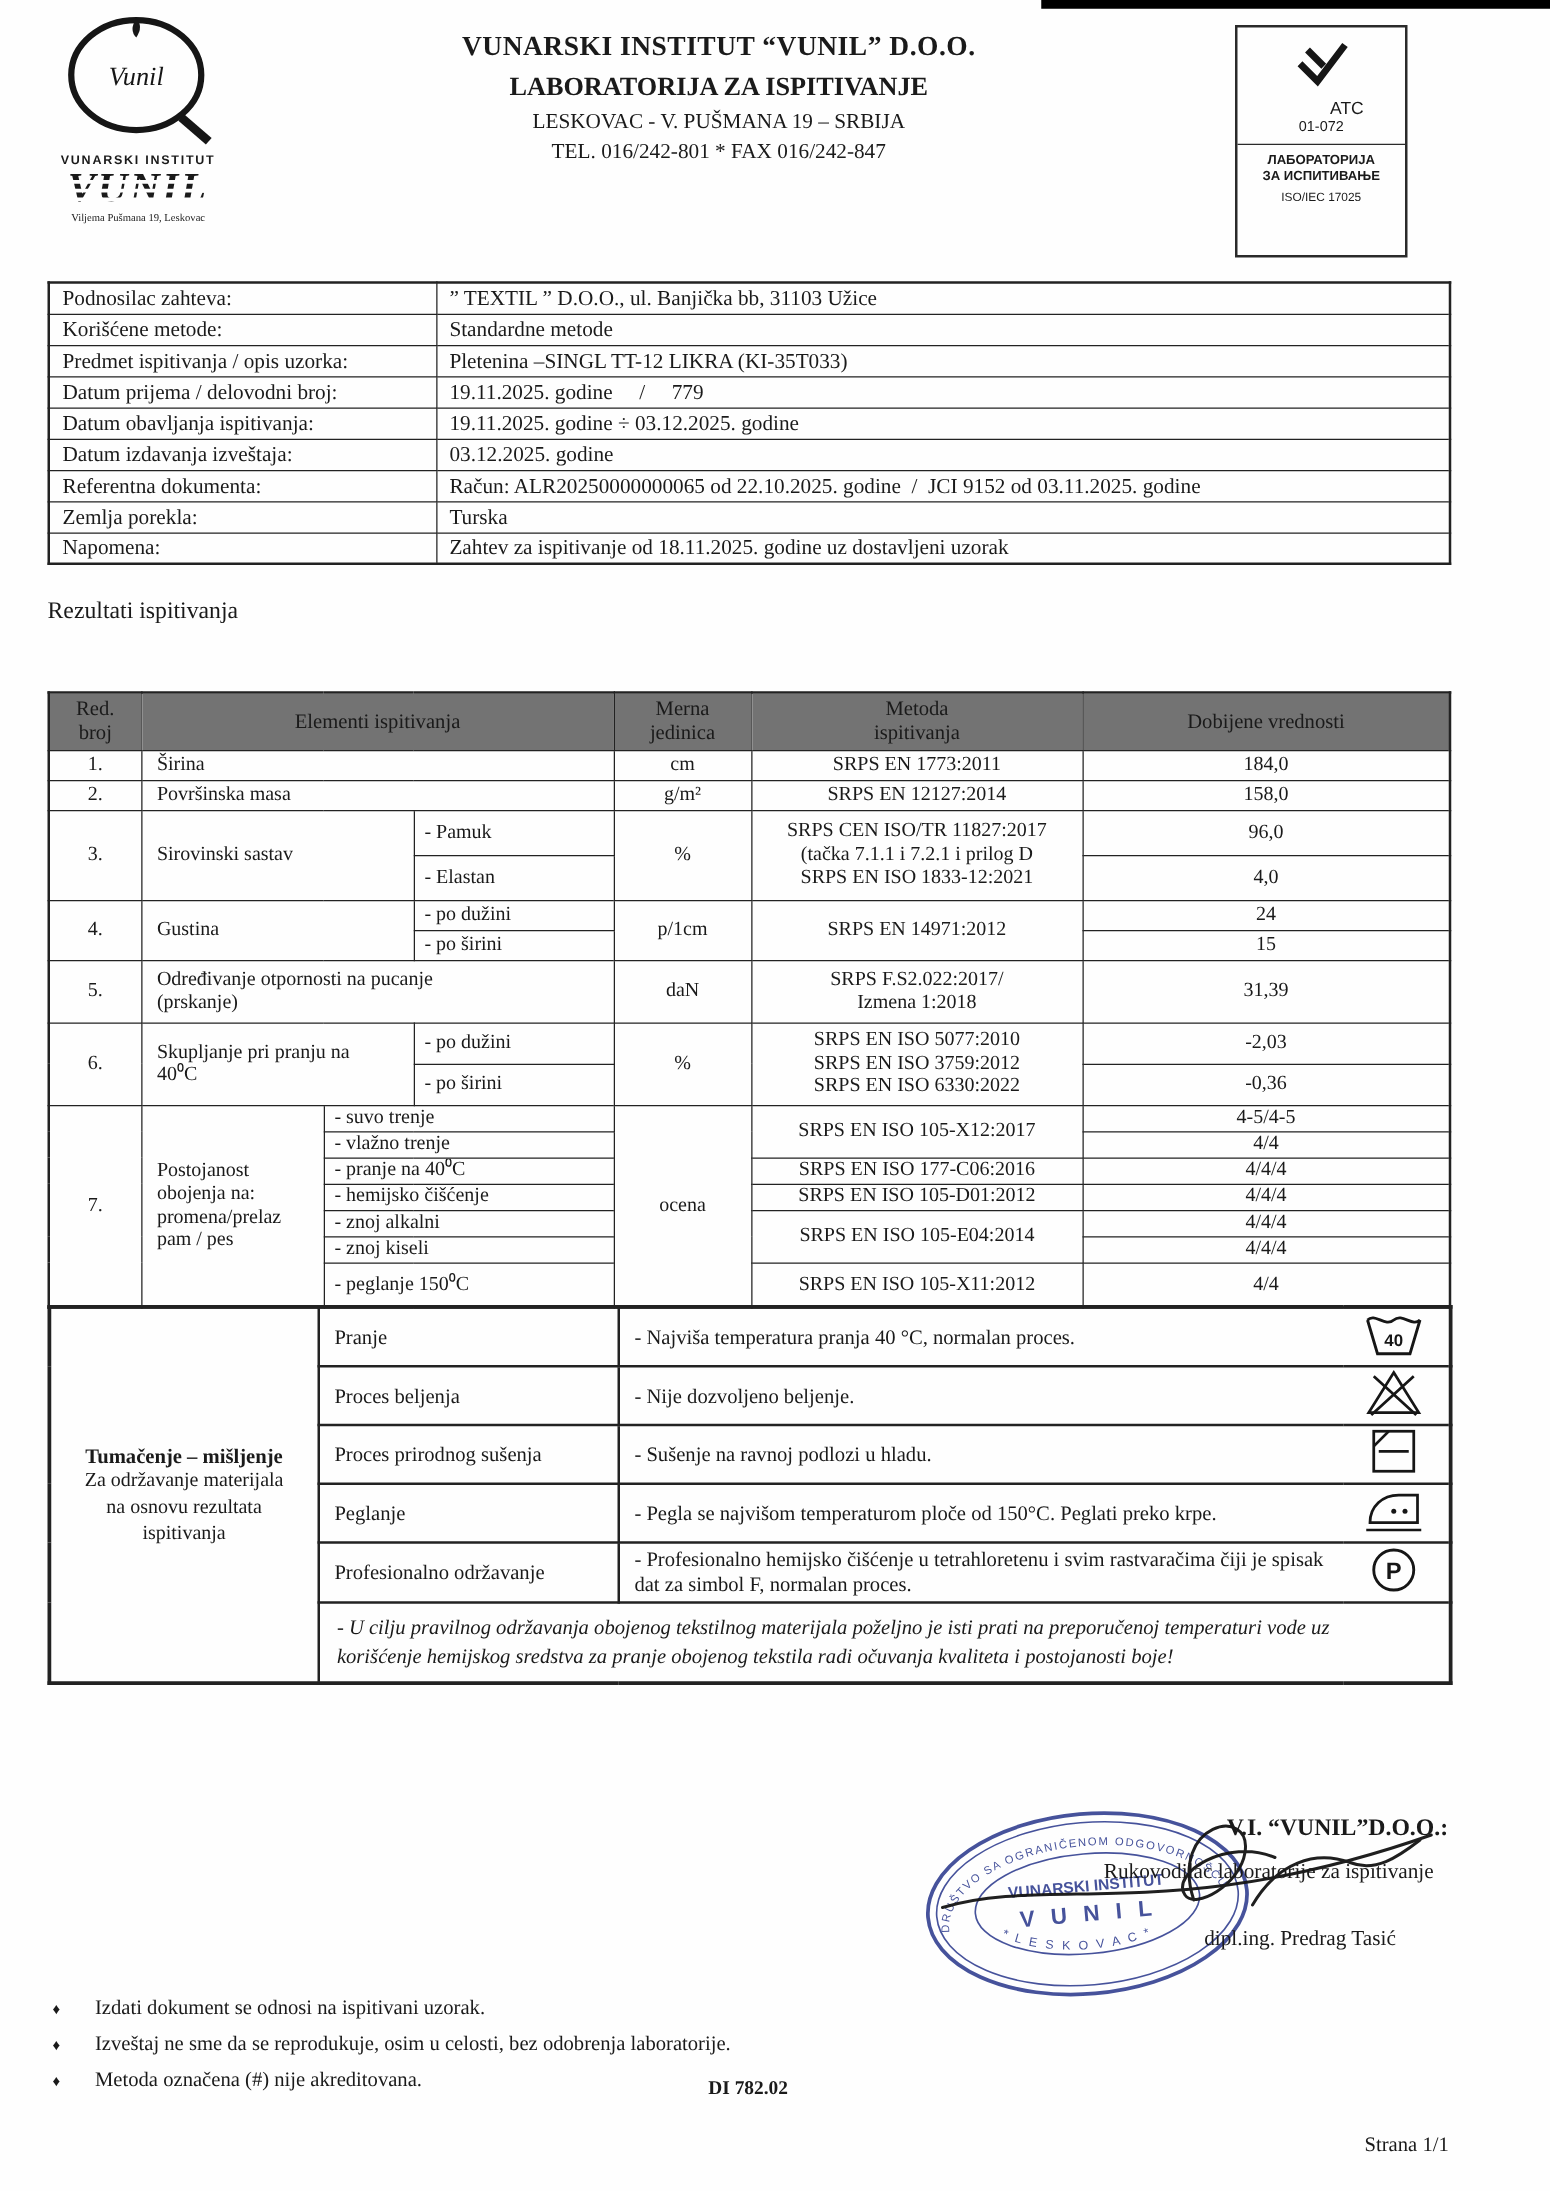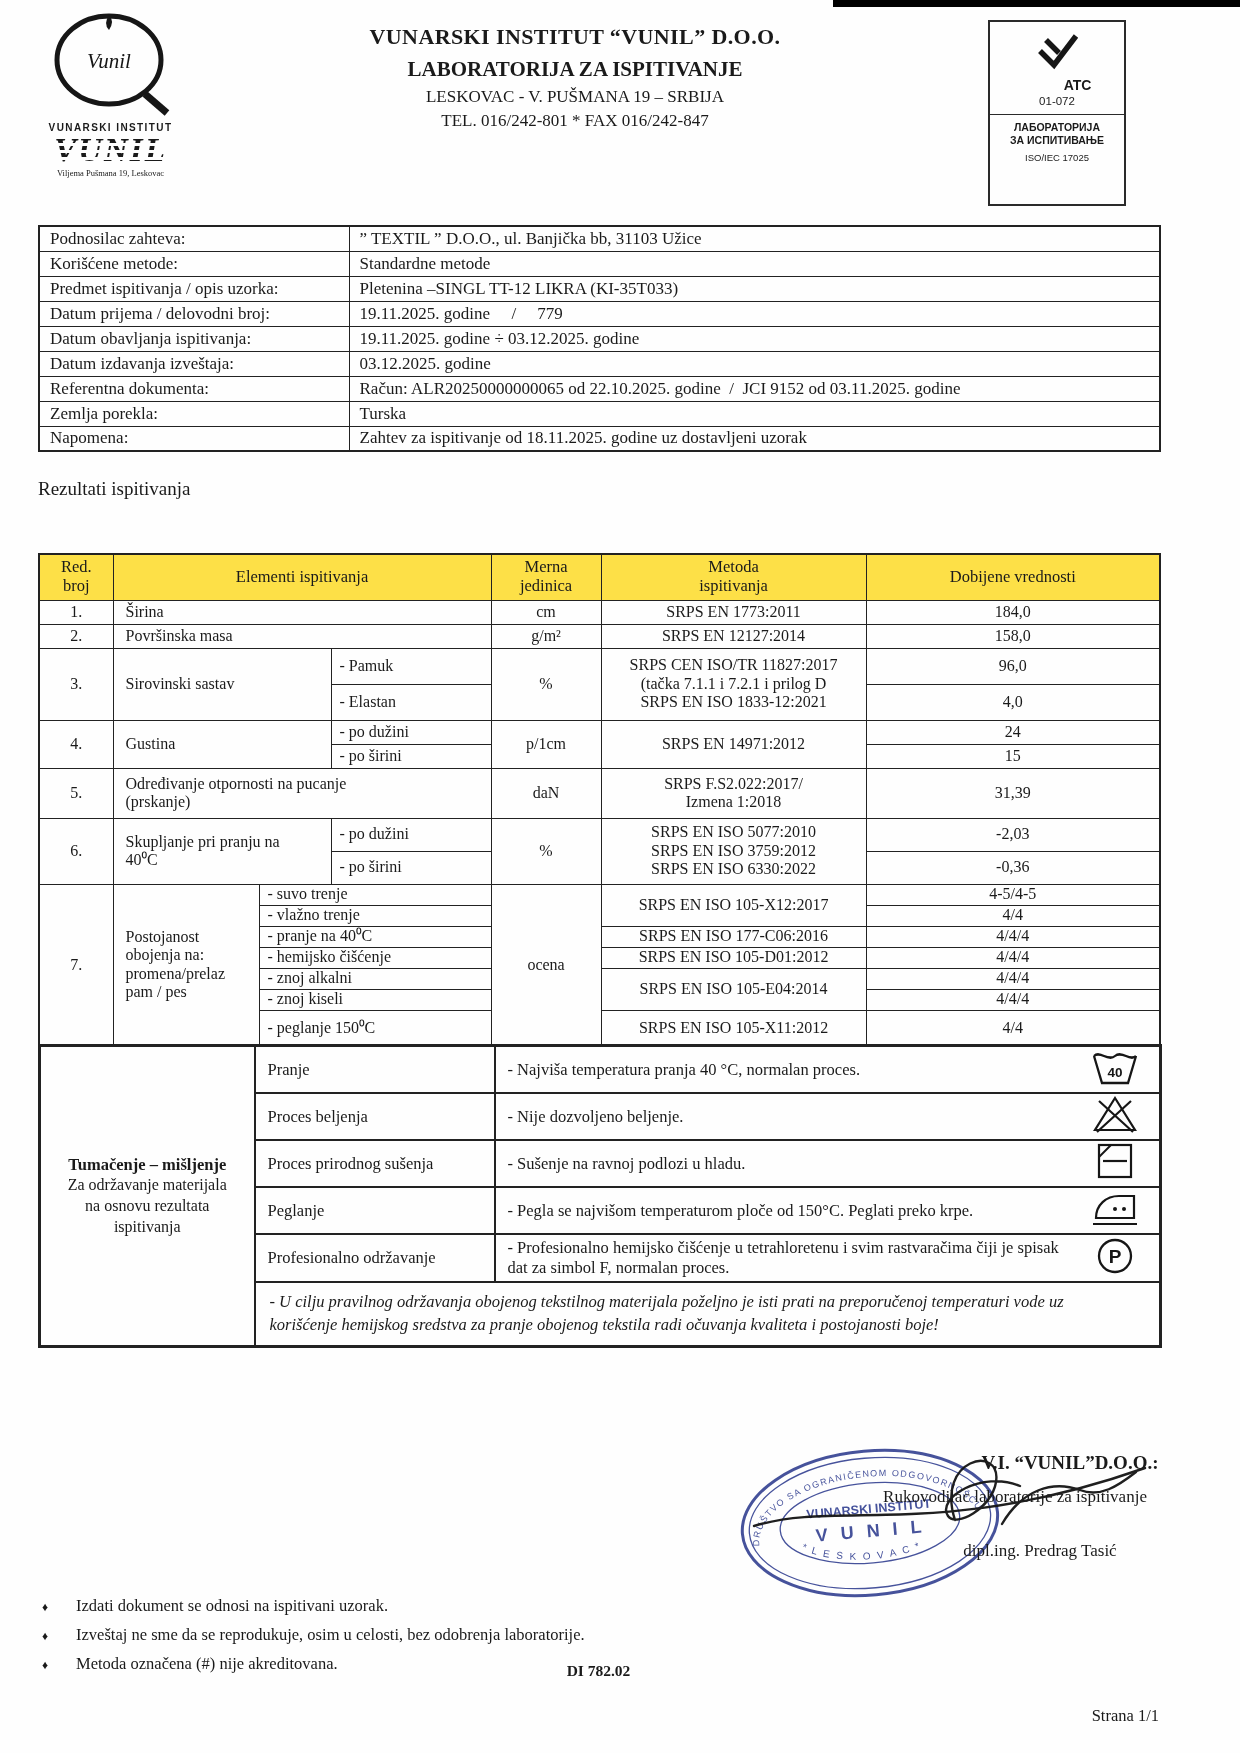--- a/index.html
+++ b/index.html
@@ -24,38 +24,38 @@
   .h-lab  { font-size:21px; font-weight:bold; margin-top:7px; }
   .h-addr { font-size:17px; margin-top:5px; }
   .h-tel  { font-size:17px; margin-top:4px; }
 
   .report-title { position:absolute; left:195px; top:150px; width:760px; text-align:center;
     font-size:22px; font-weight:bold; font-style:italic; }
   .report-number { display:inline-block; margin-left:12px; padding:0 16px 1px 16px; border-bottom:2.5px solid #111; }
 
   .accred { position:absolute; left:988px; top:20px; width:138px; height:186px; border:2px solid #2a2a2a;
     text-align:center; font-family:"Liberation Sans", sans-serif; padding-top:8px; }
-  .accred-atc { font-size:14px; font-weight:bold; margin-top:1px;margin-left:41px; }
+  .accred-atc { font-size:14px; font-weight:normal; margin-top:1px;margin-left:41px; }
   .accred-code { font-size:11.5px; margin-top:2px; }
   .accred-div { border-top:1.5px solid #2a2a2a; margin:7px 0 6px 0; }
   .accred-l1, .accred-l2 { font-size:10.5px; font-weight:bold; line-height:1.25; }
   .accred-std { font-size:9.5px; margin-top:5px; }
 
   
   table { border-collapse:collapse; table-layout:fixed; }
   td, th { overflow:hidden; }
 
   .info-table { position:absolute; left:38px; top:225px; width:1121px; border:2.5px solid #222; }
   .info-table td { border:1.6px solid #222; height:25px; font-size:17px; padding:1px 4px 1px 10px; white-space:pre-wrap; vertical-align:middle; }
 
   .section-title { position:absolute; left:38px; top:478px; font-size:19px; }
 
   .results-table { position:absolute; left:38px; top:553px; width:1121px; border:2.5px solid #222; font-size:16px; }
   .results-table th, .results-table td { border:1.6px solid #222; font-weight:normal; line-height:1.15; }
-  .results-table thead th { background:#fde047; font-size:16.5px; vertical-align:middle; }
+  .results-table thead th { background:#737373; font-size:16.5px; vertical-align:middle; }
   .c { text-align:center; vertical-align:middle; }
   .l { text-align:left; vertical-align:middle; padding-left:12px; }
   .subcell { padding-left:8px;margin-top:36px; }
 
   .care-table { position:absolute; left:38px; top:1044px; width:1121px; border:3px solid #222; font-size:16.5px; }
   .care-table td { border:2px solid #222; vertical-align:middle; }
   .care-title-cell { text-align:center; line-height:1.3; }
   .care-title { font-weight:bold; font-size:16.5px; }
   .care-sub { font-size:16px; }
   .care-label { padding-left:12px; }

